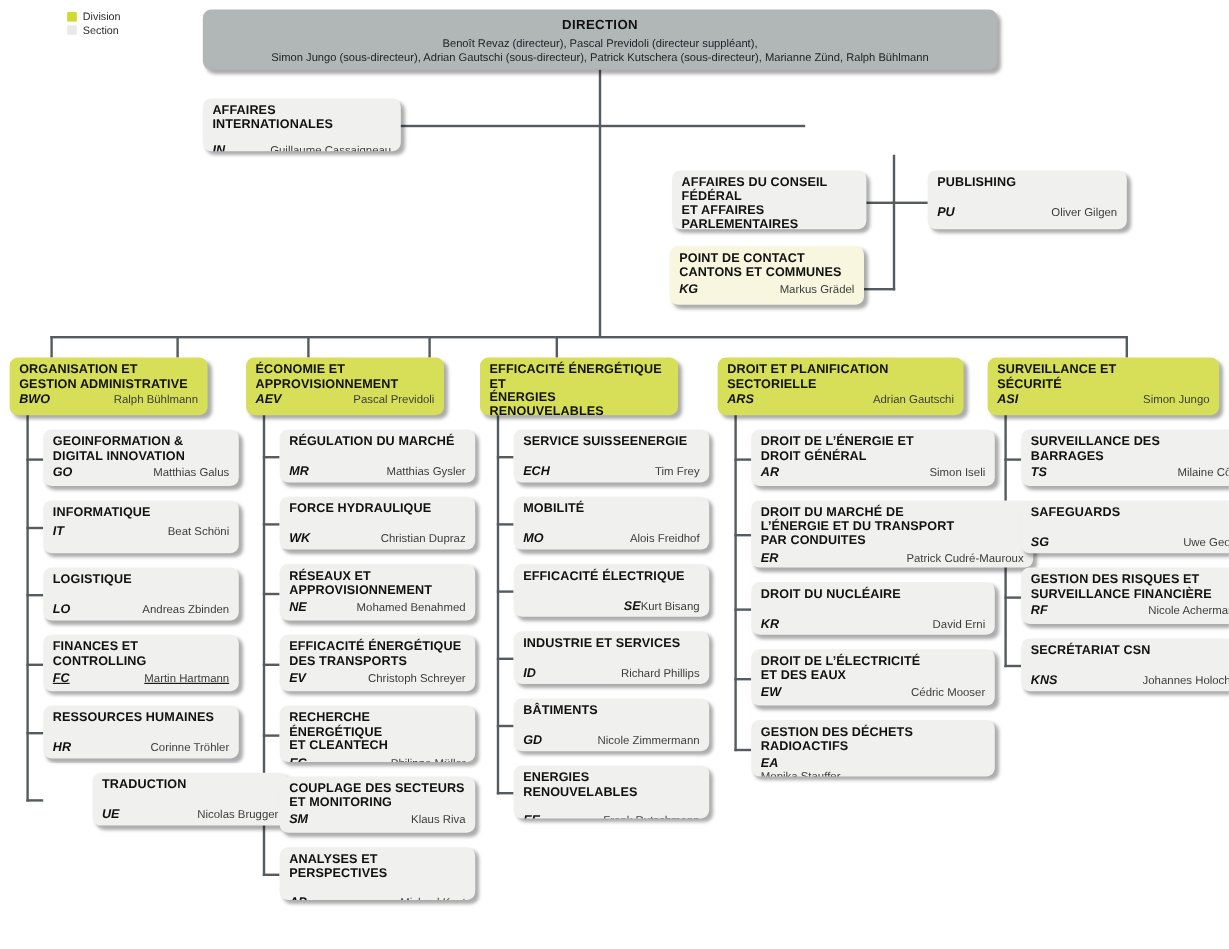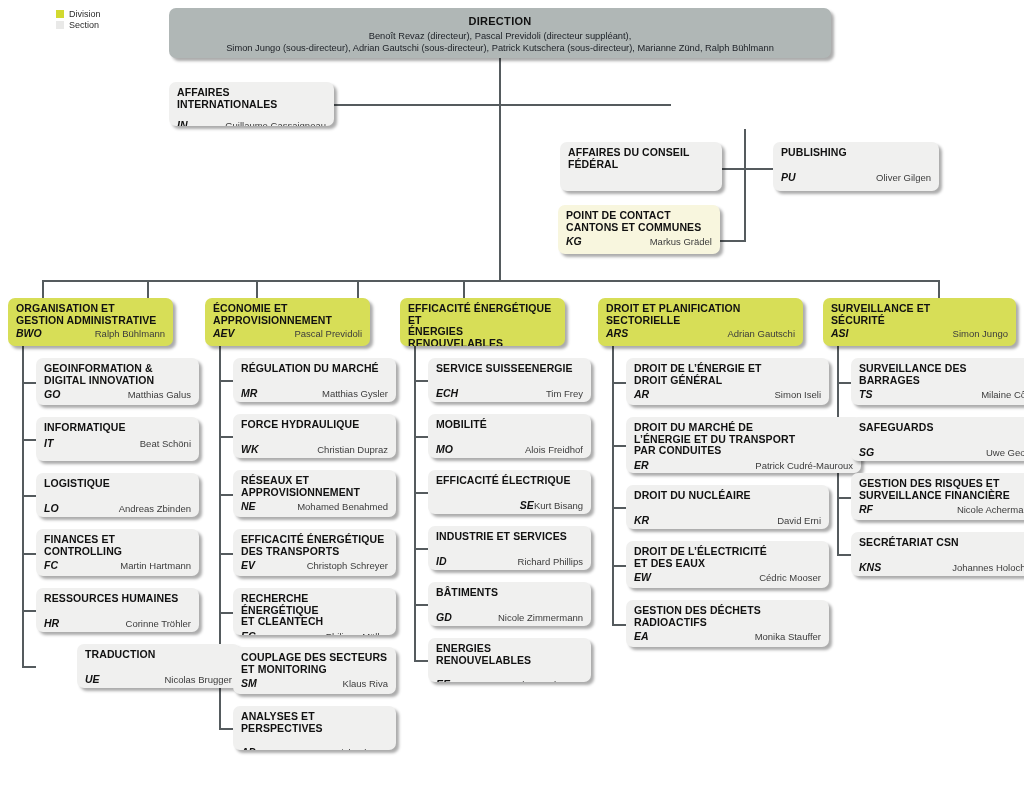--- a/index.html
+++ b/index.html
@@ -162,20 +162,21 @@
     <div class="title">AFFAIRES INTERNATIONALES</div>
     <div class="row" style="margin-top:9px;">
       <span class="abbr">IN</span>
       <span class="person">Guillaume Cassaigneau</span>
     </div>
   </div>
 
 
   <div class="box section t2" style="left:560px;top:142px;width:162px;height:49px;">
     <div class="title">AFFAIRES DU CONSEIL FÉDÉRAL</div>
+    <div class="title">ET AFFAIRES PARLEMENTAIRES</div>
 
   </div>
 
   <div class="box section" style="left:773px;top:142px;width:166px;height:49px;">
     <div class="title">PUBLISHING</div>
     <div class="row" style="margin-top:12px;">
       <span class="abbr">PU</span>
       <span class="person">Oliver Gilgen</span>
     </div>
   </div>
@@ -216,21 +217,21 @@
       <div class="box section t1" style="left: 36px; top: 473px; width: 163px; height: 44px;">
         <div class="title">LOGISTIQUE</div>
         <div class="row" style="margin-top:12px;">
           <span class="abbr">LO</span>
           <span class="person">Andreas Zbinden</span>
         </div>
       </div>
       <div class="box section t2" style="left: 36px; top: 529px; width: 163px; height: 47px;">
         <div class="title">FINANCES ET</div>
         <div class="title">CONTROLLING</div>
-        <div class="row" style="margin-top:2px;">
+        <div class="row" style="margin-top:2px;text-decoration:underline;">
           <span class="abbr">FC</span>
           <span class="person">Martin Hartmann</span>
         </div>
       </div>
       <div class="box section t1" style="left: 36px; top: 588px; width: 163px; height: 44px;">
         <div class="title">RESSOURCES HUMAINES</div>
         <div class="row" style="margin-top:12px;">
           <span class="abbr">HR</span>
           <span class="person">Corinne Tröhler</span>
         </div>
@@ -385,21 +386,21 @@
         <div class="title">DROIT DE L’ÉLECTRICITÉ</div>
         <div class="title">ET DES EAUX</div>
         <div class="row" style="margin-top:2px;">
           <span class="abbr">EW</span>
           <span class="person">Cédric Mooser</span>
         </div>
       </div>
       <div class="box section t2" style="left: 626px; top: 600px; width: 203px; height: 47px;">
         <div class="title">GESTION DES DÉCHETS</div>
         <div class="title">RADIOACTIFS</div>
-        <div class="row" style="margin-top:2px;">
+        <div class="row" style="margin-top:2px;flex-direction:column;">
           <span class="abbr">EA</span>
           <span class="person">Monika Stauffer</span>
         </div>
       </div>
       <div class="box division t2" style="left: 823px; top: 298px; width: 193px; height: 48px;">
         <div class="title">SURVEILLANCE ET</div>
         <div class="title">SÉCURITÉ</div>
         <div class="row" style="margin-top:1px;">
           <span class="abbr">ASI</span>
           <span class="person">Simon Jungo</span>

